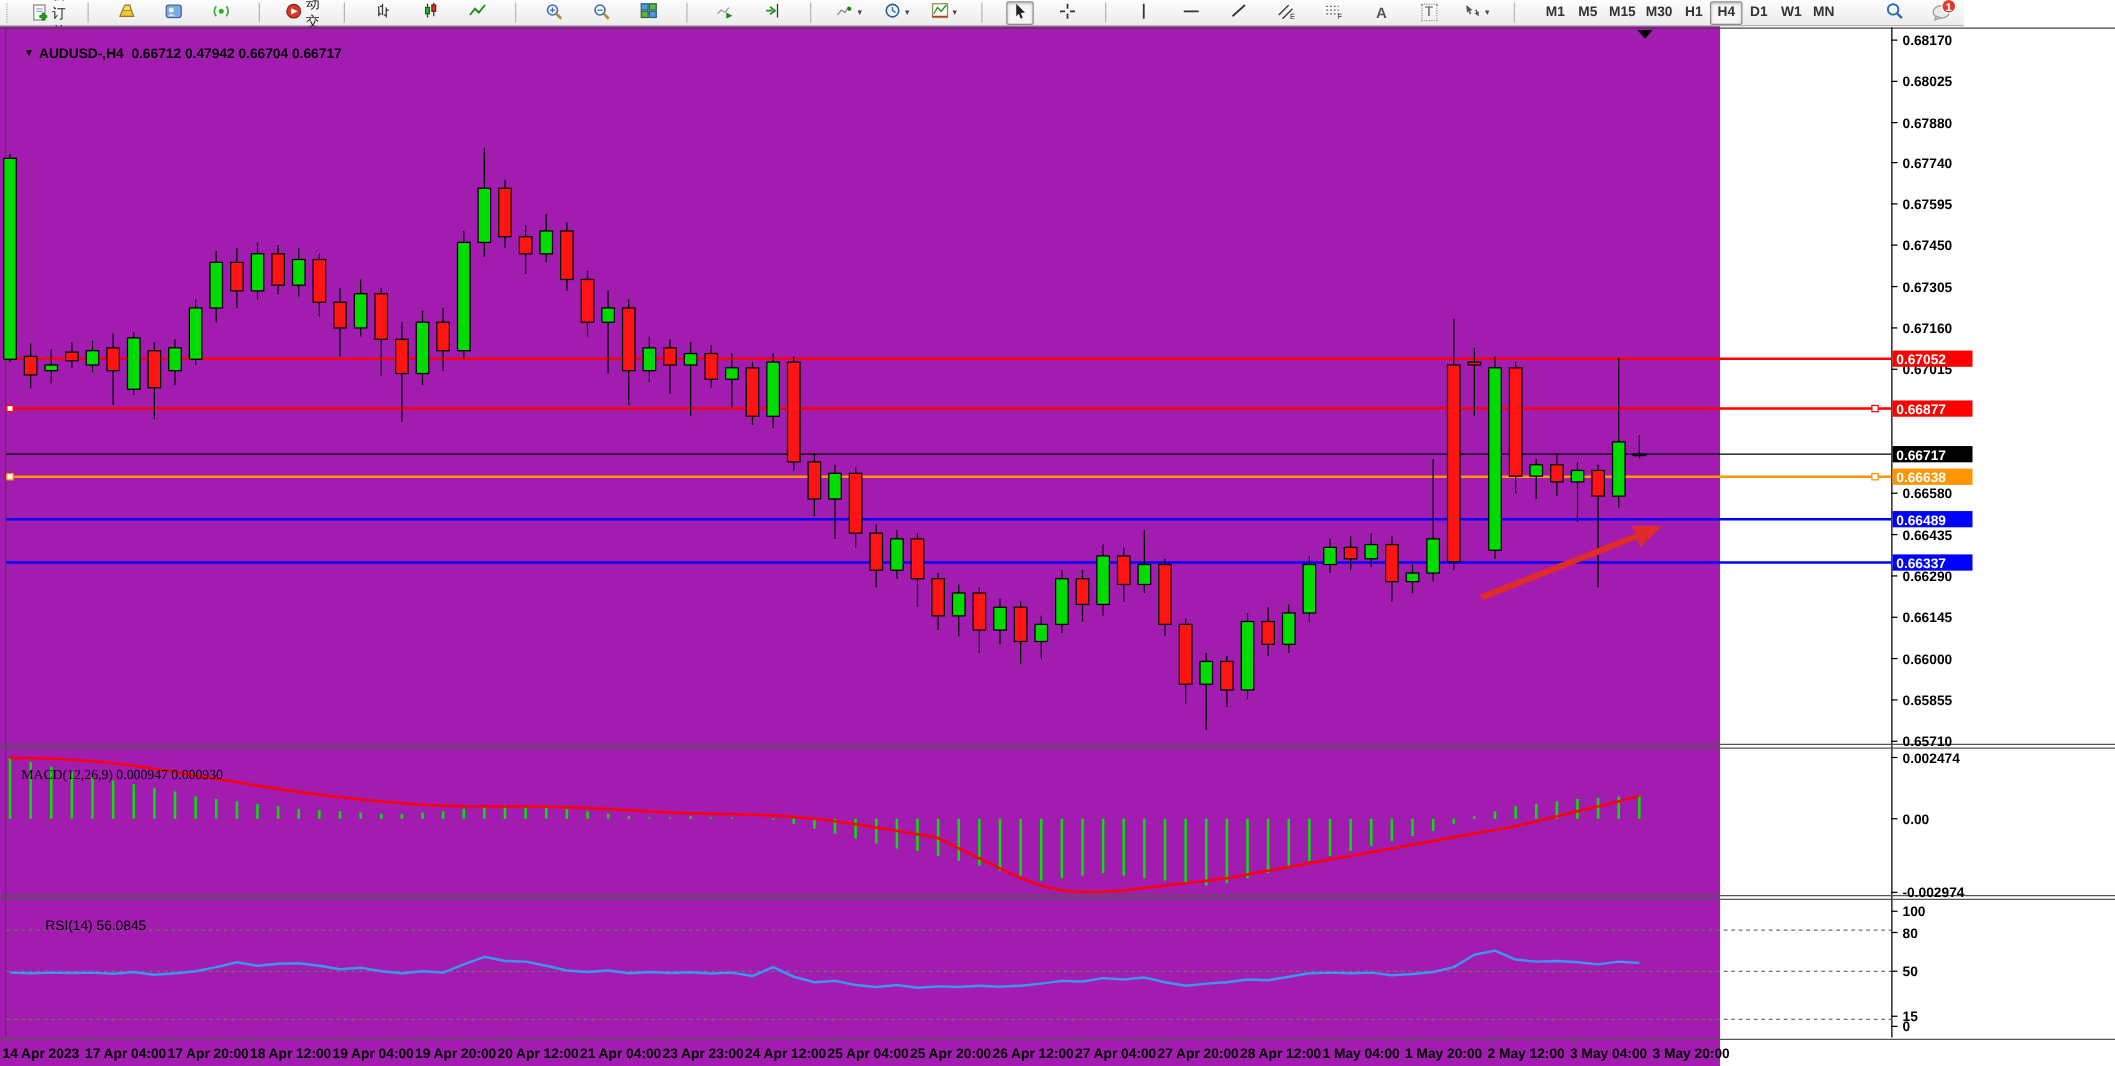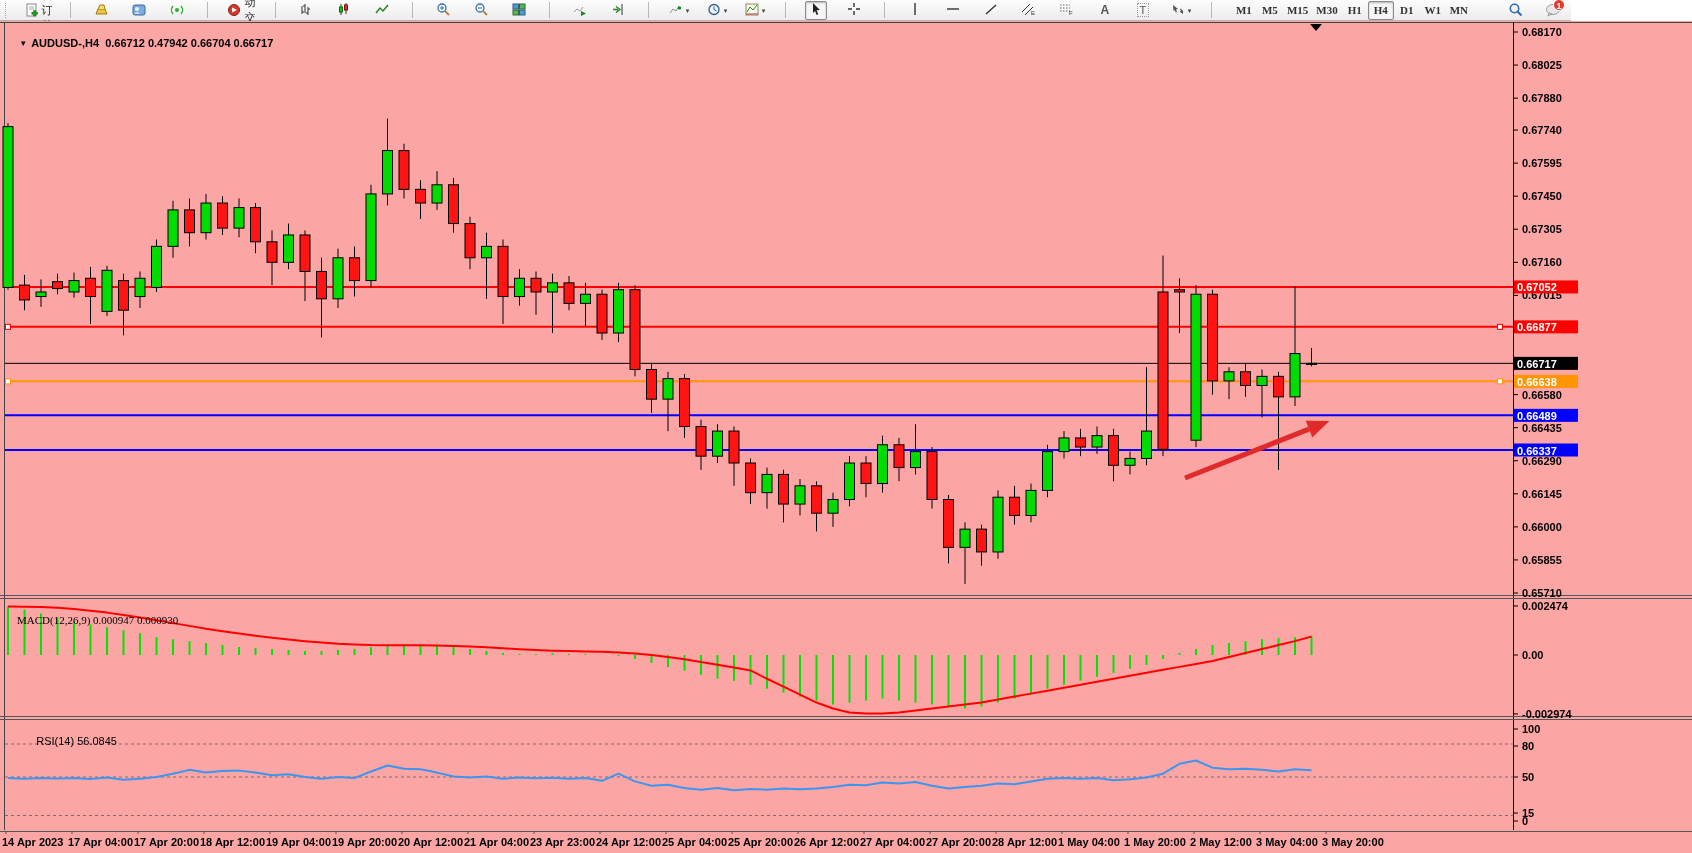--- a/index.html
+++ b/index.html
@@ -16,21 +16,21 @@
   .sep { width:1px; height:16px; background:#b8b8b8; margin:0 3px; flex:none; }
   .grip { width:3px; height:15px; border-left:1px dotted #aaa; margin:0 2px; flex:none; }
   .caret { font-size:7px; color:#444; line-height:1; }
   .tf { font-size:11px; font-weight:bold; color:#333; min-width:26px; }
   .spacer { flex:1; }
   .badge { position:absolute; right:-4px; top:-4px; background:#e03a2f; color:#fff; font-size:9px;
     font-weight:bold; border-radius:7px; min-width:12px; height:12px; line-height:12px; text-align:center;
     border:1px solid #fff; }
   .icw { position:relative; display:inline-flex; }
   
-  .chart-window { position:absolute; left:0; top:21px; width:1692px; height:832px; background:#fca5a5; }
+  .chart-window { position:absolute; left:0; top:21px; width:1376px; height:832px; background:#a21caf; }
   .overlay-label { position:absolute; font-size:11px; color:#000; white-space:pre; z-index:5; }
   .title-label { left:7px; top:4px; font-weight:bold; }
   .title-label .tri { font-size:8px; vertical-align:1px; margin-right:4px; }
   svg text { font-family:"Liberation Sans", sans-serif; }
 </style>
 </head>
 <body>
 
 <div class="toolbar">
   <div class="grip"></div>
@@ -217,21 +217,21 @@
   <div class="tbtn">
     <span><svg width="14" height="13">
           <path d="M2 2 L7 6 L5 6.5 L6 9 L4.7 9.4 L3.8 7 L2.5 8 Z" fill="#555"></path>
           <path d="M12 11 L8.5 8.5 L10 8 L9 6 L10.2 5.6 L11 7.6 L12 7 Z" fill="#555"></path>
         </svg></span>
     <span class="caret">▾</span>
   </div>
 
   <div class="sep"></div>
 
-  <div id="tf-group" style="display:flex;align-items:flex-start;font-family:Liberation Serif, serif;">
+  <div id="tf-group" style="display:flex;align-items:flex-start;">
       <div class="tbtn tf">
         <span>M1</span>
       </div>
       <div class="tbtn tf">
         <span>M5</span>
       </div>
       <div class="tbtn tf">
         <span>M15</span>
       </div>
       <div class="tbtn tf">

